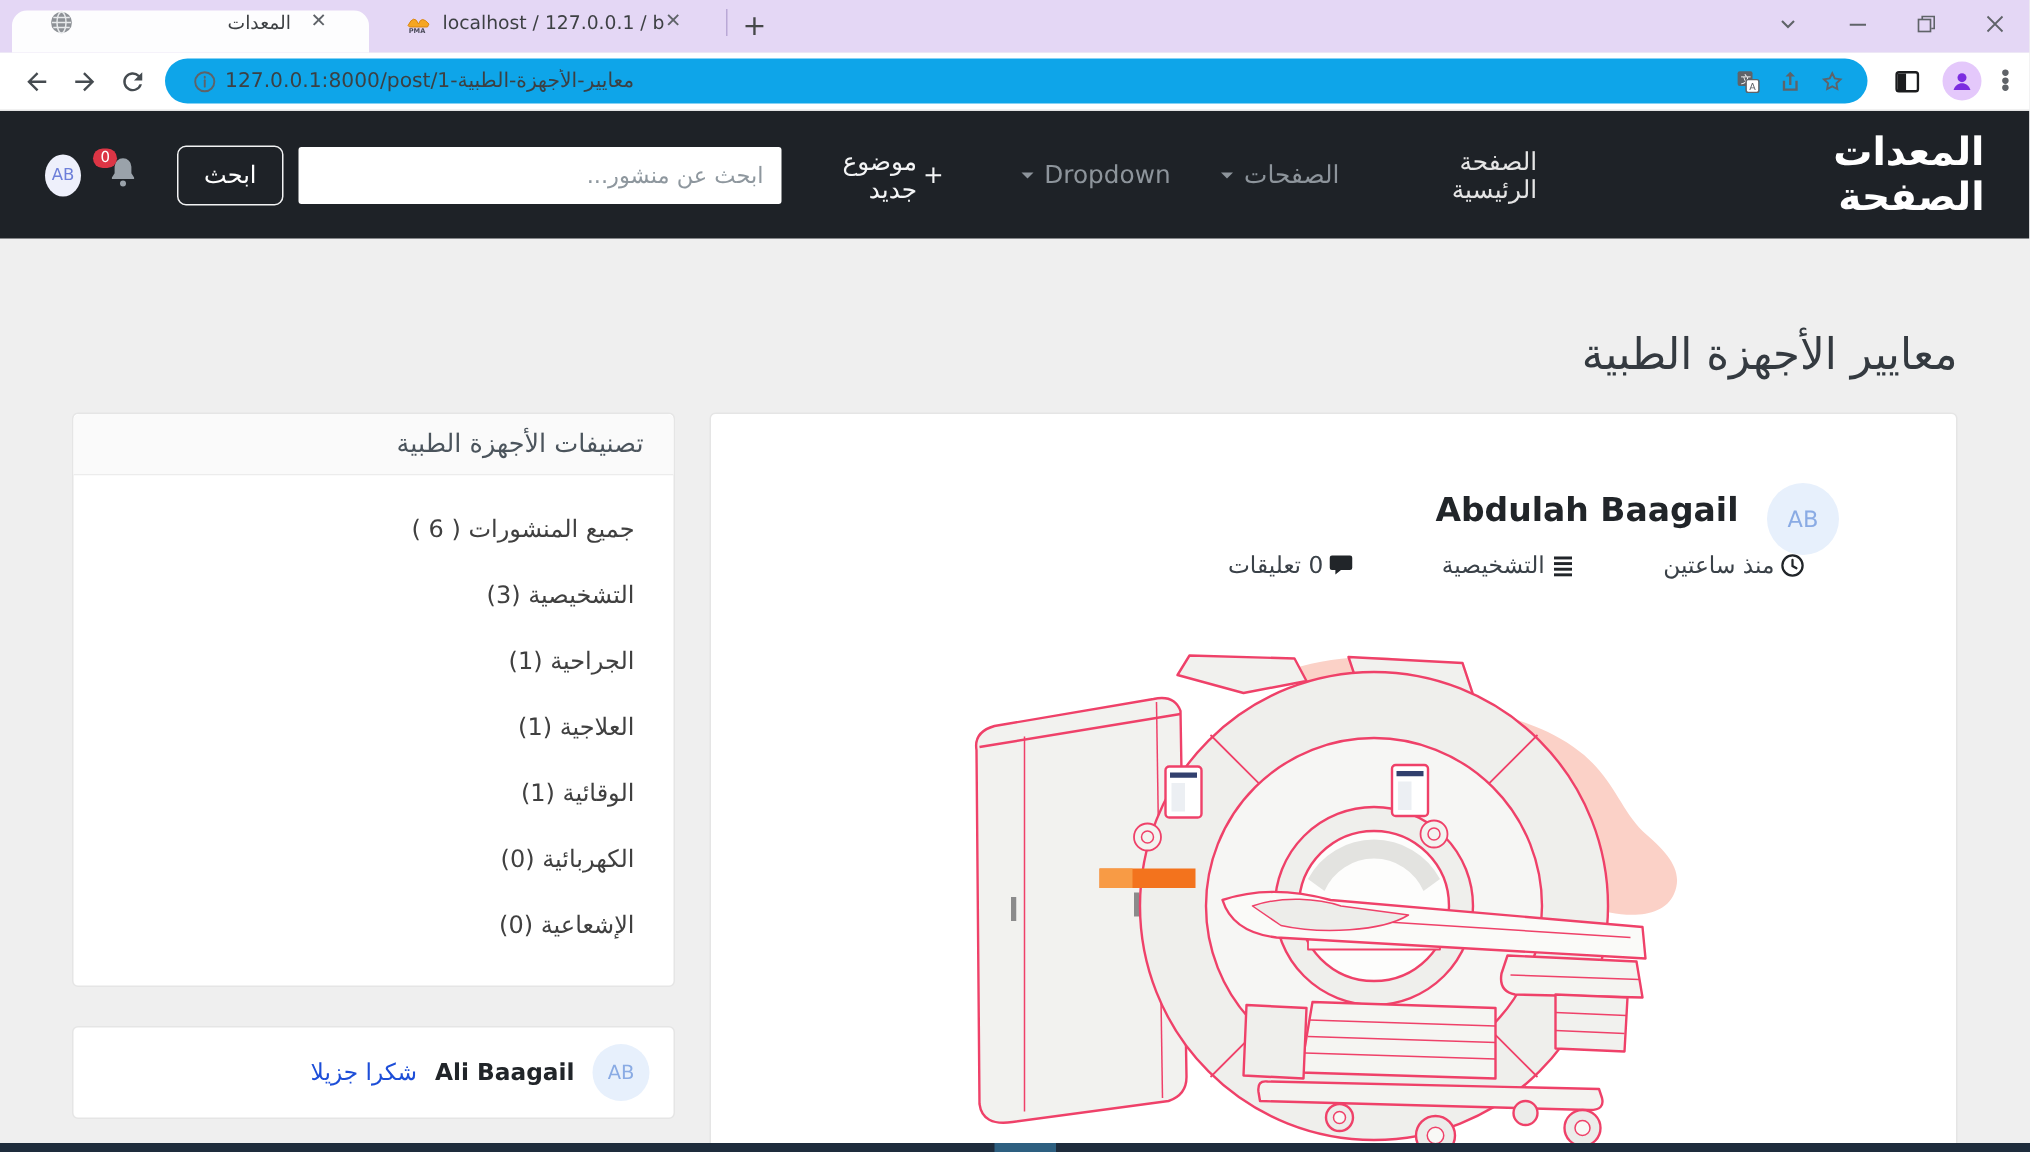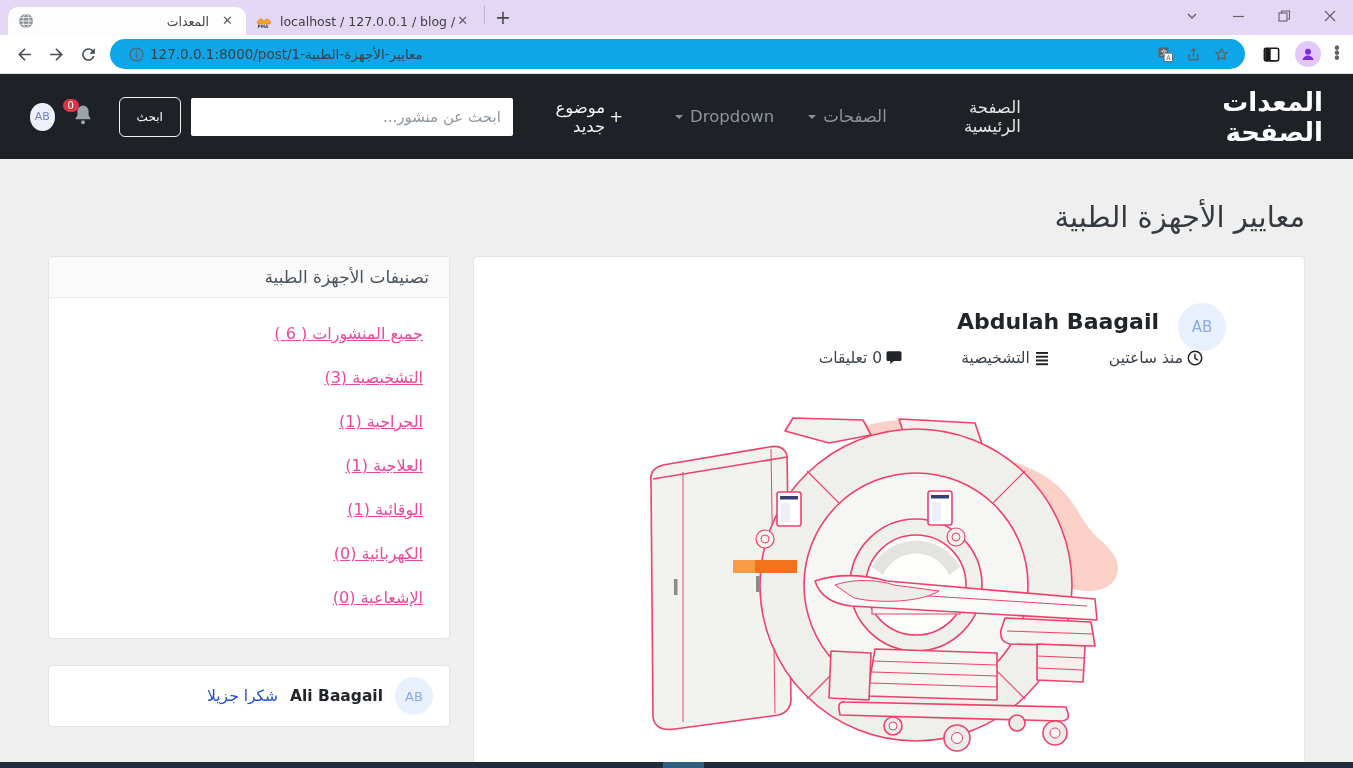--- a/index.html
+++ b/index.html
@@ -1,20 +1,20 @@
 <!DOCTYPE html>
 <html><head>
 <meta charset="utf-8">
 <style>
   * { margin:0; padding:0; box-sizing:border-box; }
   html,body { width:1353px; height:768px; overflow:hidden; font-family:"DejaVu Sans", sans-serif; background:#efefef; }
 
   
   .tabstrip { height:35px; background:#e4d7f5; display:flex; align-items:flex-end; position:relative; }
-  .tab { height:28px; display:flex; align-items:center; border-radius:10px 10px 0 0; padding:0 10px; position:relative; }
+  .tab { height:28px; display:flex; border-radius:10px 10px 0 0; padding:0 25px; position:relative; }
   .tab.active { background:#fdfdfe; width:238px; margin-left:8px; }
   .tab.inactive { width:234px; }
   .tab-title { font-size:12.5px; color:#3d4043; white-space:nowrap; overflow:hidden; }
   .tab.active .tab-title { margin-right:10px; margin-left:auto; direction:rtl; }
   .tab-close { font-size:13px; color:#5f6368; width:17px; height:17px; line-height:16px; text-align:center; border-radius:50%; cursor:default; }
   .favicon { width:16px; height:16px; display:inline-block; flex:none; margin-right:8px; }
   .tab-divider { width:1px; height:18px; background:#b9a8d6; margin:0 4px 6px 4px; align-self:center; }
   .newtab-btn { font-size:19px; color:#454749; width:28px; height:28px; text-align:center; line-height:26px; align-self:center; }
   .win-controls { position:absolute; right:0; top:0; height:32px; display:flex; }
   .win-btn { width:46px; height:100%; display:flex; align-items:center; justify-content:center; color:#5f6368; font-size:13px; }
@@ -34,43 +34,43 @@
   .navbar { height:85px; background:#1e2227; display:flex; align-items:center; padding:0 30px; }
   .brand { color:#ffffff; font-size:26px; font-weight:bold; margin-left:110px; }
   .nav-link { font-size:16.5px; margin-left:14px; padding:8px 10px; display:flex; align-items:center; gap:7px; }
   .nav-link.active { color:#e5e5e5; }
   .nav-link.muted { color:#8d949b; }
   .caret { width:0; height:0; border:4px solid transparent; border-top-color:#8d949b; margin-top:4px; }
   .new-topic { color:#f4f5f6; font-size:16.5px; display:flex; align-items:center; gap:4px; margin:0 28px 0 0; }
   .search-form { display:flex; align-items:center; margin-right:18px; }
   .search-input { width:322px; height:38px; border:none; background:#ffffff; font-size:15px; padding:0 12px; direction:rtl; font-family:"DejaVu Sans",sans-serif; border-radius:2px; }
   .search-input::placeholder { color:#8e979e; }
-  .search-btn { height:40px; margin-right:10px; background:transparent; border:1px solid #f2f3f4; border-radius:6px; color:#fff; font-size:12px; padding:0 17px; font-family:Liberation Sans, sans-serif; }
+  .search-btn { height:40px; margin-right:10px; background:transparent; border:1px solid #f2f3f4; border-radius:6px; color:#fff; font-size:16px; padding:0 17px; font-family:Liberation Serif, serif; }
   .bell-wrap { position:relative; margin:0 24px 0 0; width:26px; height:28px; }
   .bell-wrap svg { width:24px; height:24px; fill:#9aa2aa; }
   .bell-badge { position:absolute; top:-4px; left:-8px; background:#dc3545; color:#fff; font-size:10px; border-radius:7px; padding:1px 5px; line-height:11px; }
   .nav-avatar { width:28px; height:28px; border-radius:50%; background:#eef0fb; color:#6d7fd9; font-size:11px; display:flex; align-items:center; justify-content:center; margin-right:16px; }
 
   .main { padding:0 48px; }
-  .page-title { color:#343a40; font-size:29px; font-weight:500; margin-top:41px; }
+  .page-title { color:#343a40; font-size:29px; font-weight:500; margin-top:60px; }
   .content-row { display:flex; gap:23px; margin-top:22px; align-items:flex-start; }
   .card { background:#ffffff; border:1px solid #e5e5e5; border-radius:4px; }
   .card-header { background:#fafafa; border-bottom:1px solid #ececec; padding:10px 20px; color:#4b545c; font-size:17px; border-radius:4px 4px 0 0; }
 
   .post-card { flex:1; min-height:620px; position:relative; }
   .post-avatar { position:absolute; top:46px; left:auto; right:78px; width:48px; height:48px; border-radius:50%; background:#e7f0fc; color:#8aabe4; font-size:15px; display:flex; align-items:center; justify-content:center; }
   .post-author { margin:52px 145px 0 24px; text-align:start; font-size:22px; font-weight:bold; color:#212529; direction:ltr; text-align:right; }
   .post-meta { display:flex; gap:58px; margin:15px 100px 0 24px; color:#3a4148; font-size:15.5px; }
   .meta-item { display:flex; align-items:center; gap:3px; }
   .meta-item svg { width:18px; height:18px; }
   .mri-wrap { width:500px; margin:46px auto 0 auto; }
 
   .sidebar { width:402px; flex:none; }
   .cat-list { padding:14px 0 18px 0; list-style:none; }
-  .cat-item { padding:10px 26px 10px 20px; color:#ec4899; font-size:16px; line-height:24px;text-decoration:underline; }
+  .cat-item { padding:10px 26px 10px 20px; color:#404040; font-size:16px; line-height:24px; }
   .comments-card { margin-top:26px; }
   .comment-row { display:flex; align-items:center; gap:12px; padding:11px 16px; border-top:1px solid #f0f0f0; }
   .comment-row:first-of-type { border-top:none; }
   .cmt-avatar { width:38px; height:38px; border-radius:50%; background:#e7f0fc; color:#8aabe4; font-size:13px; display:flex; align-items:center; justify-content:center; flex:none; }
   .cmt-name { font-weight:bold; color:#212529; font-size:15.5px; direction:ltr; }
   .cmt-text { color:#1d4ed8; font-size:15.5px; }
 
   .taskbar { position:fixed; bottom:0; left:0; width:1353px; height:6px; background:#1e2c3c; z-index:50; }
   .taskbar-seg { position:absolute; left:663px; top:0; width:41px; height:6px; background:#2d5f80; }
 </style>

